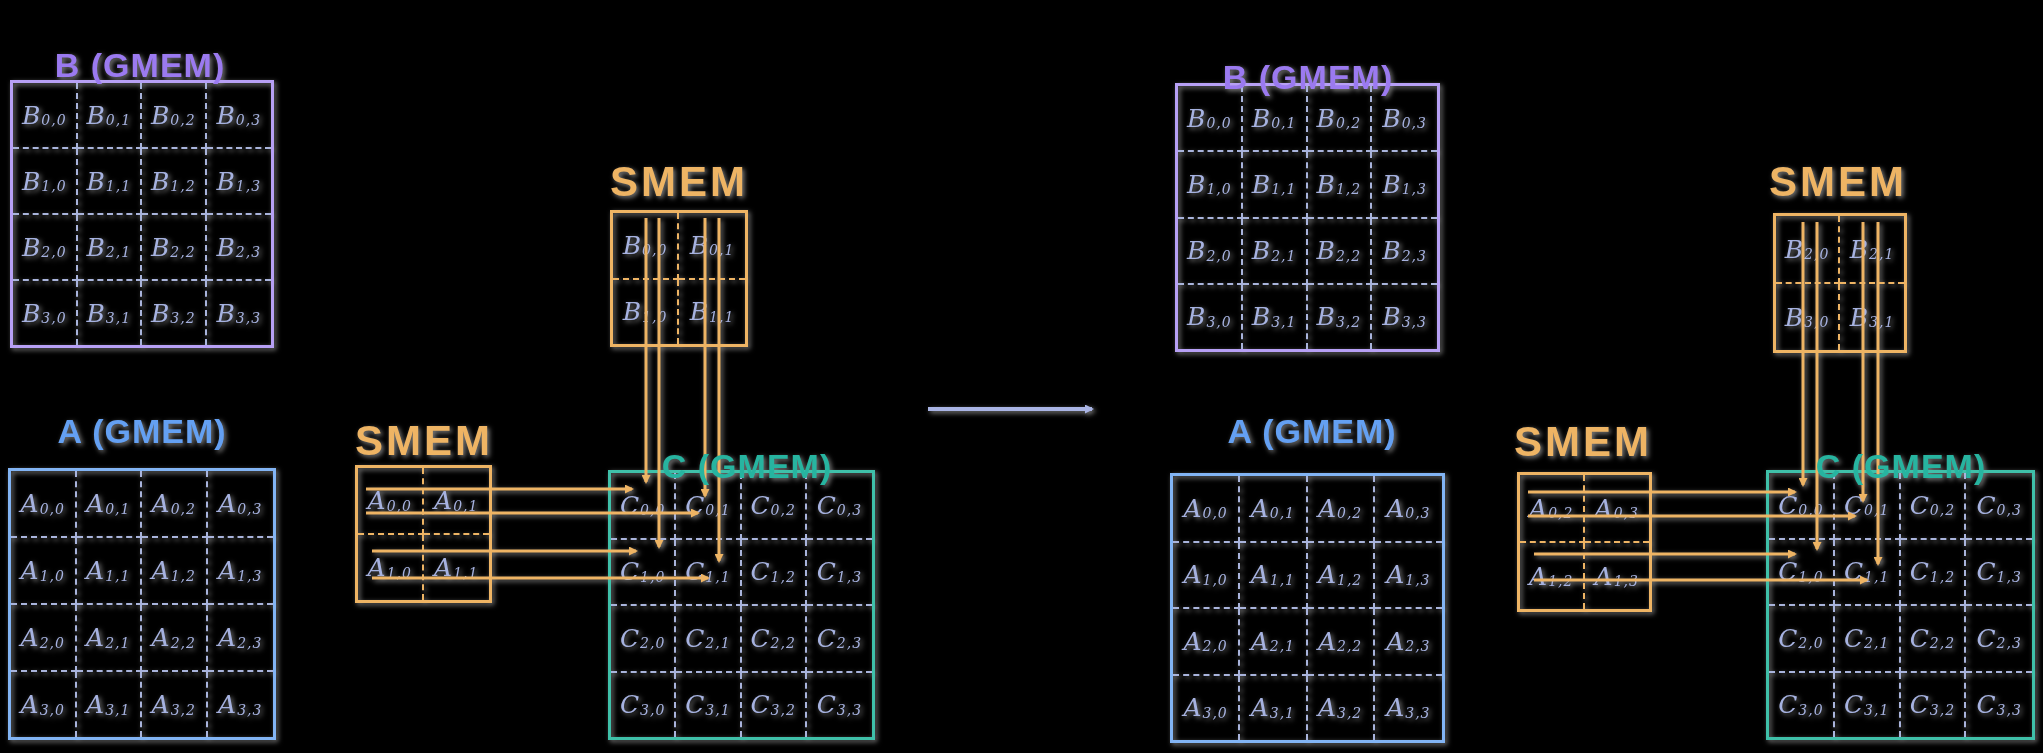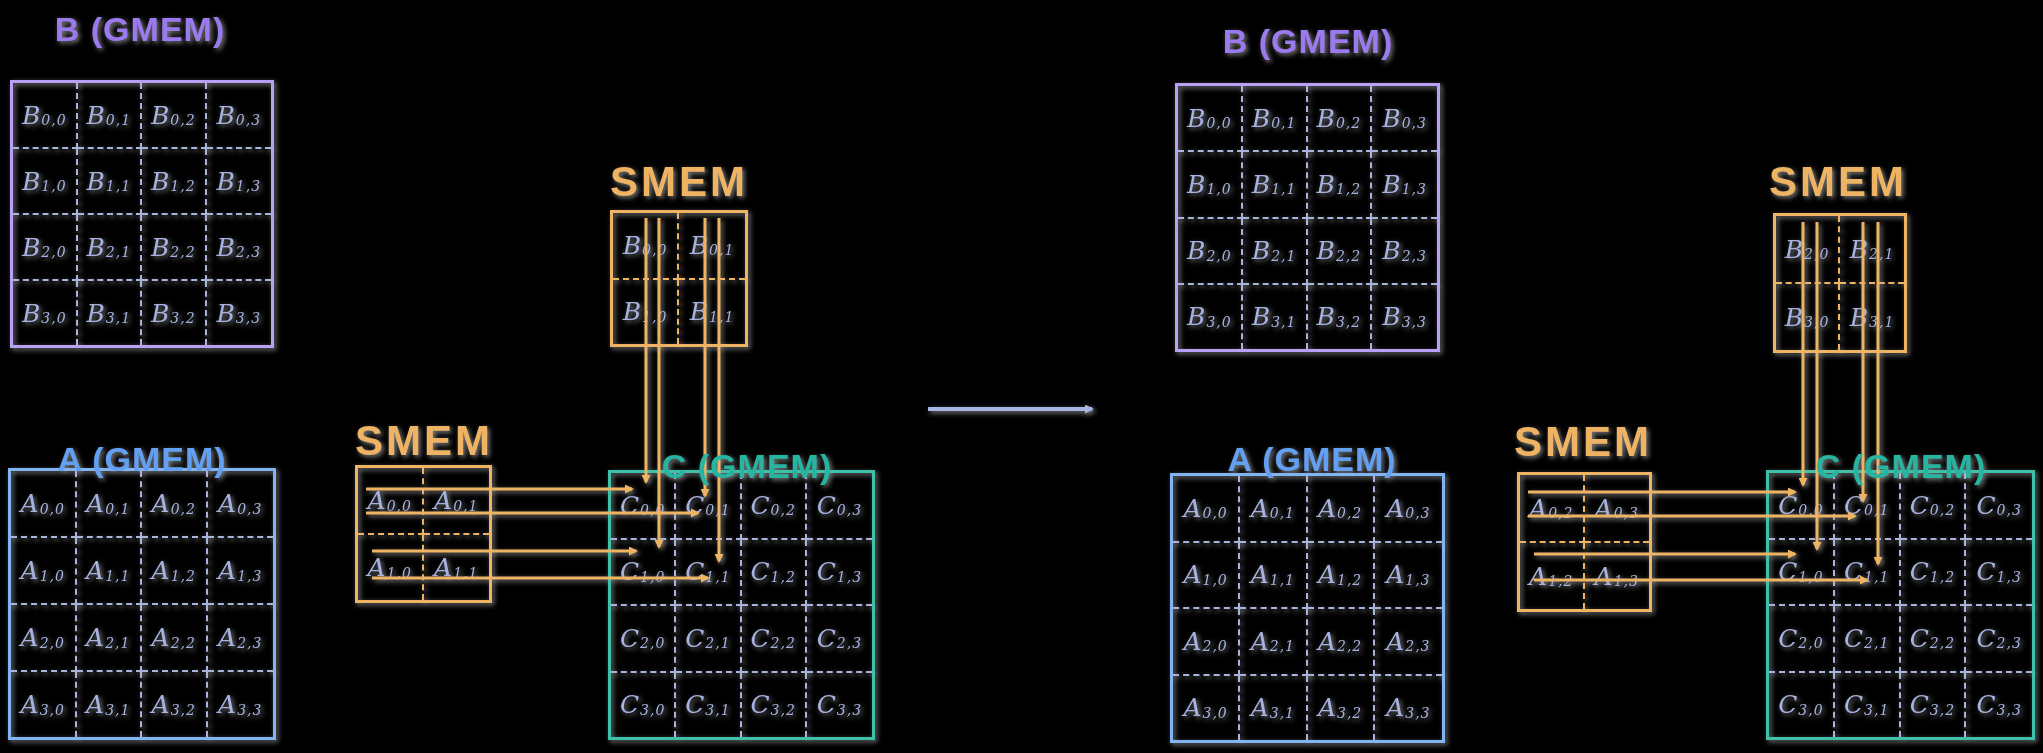--- a/index.html
+++ b/index.html
@@ -12,22 +12,22 @@
   }
   .title{
     position:absolute;
     transform:translateX(-50%);
     font-weight:700;
     font-size:34px;
     letter-spacing:1px;
     white-space:nowrap;
     z-index:10;
   }
-  .t-purple{color:var(--purple_title);}
-  .t-blue{color:var(--blue_title);margin-top:28px;}
+  .t-purple{color:var(--purple_title);margin-top:36px;}
+  .t-blue{color:var(--blue_title);}
   .t-teal{color:var(--teal_title);margin-top:37px;}
   .t-orange{color:var(--orange);font-size:42px;letter-spacing:3px;}
   .matrix{
     position:absolute;
     box-sizing:border-box;
     z-index:1;
   }
   .m-purple{border:3px solid var(--purple_border);--line-c:var(--grid_line);}
   .m-blue{border:3px solid var(--blue_border);--line-c:var(--grid_line);}
   .m-teal{border:3px solid var(--teal_border);--line-c:var(--grid_line);}

